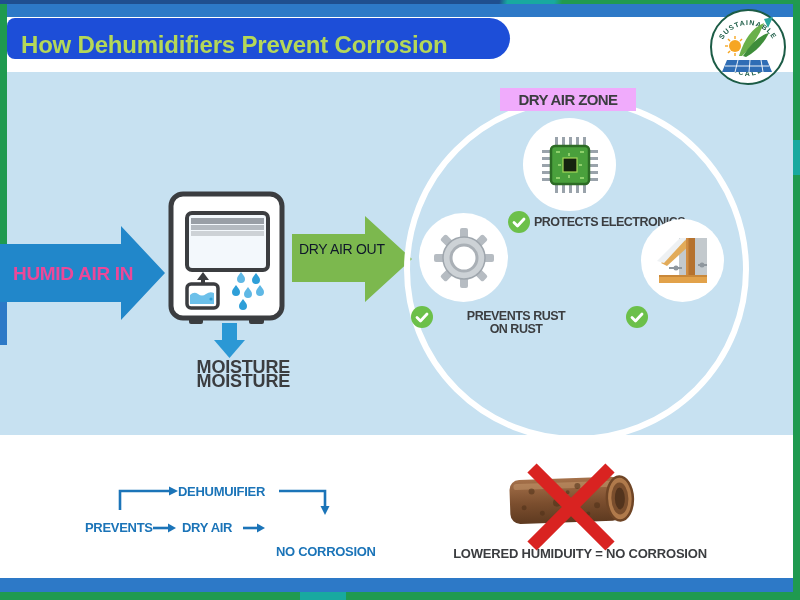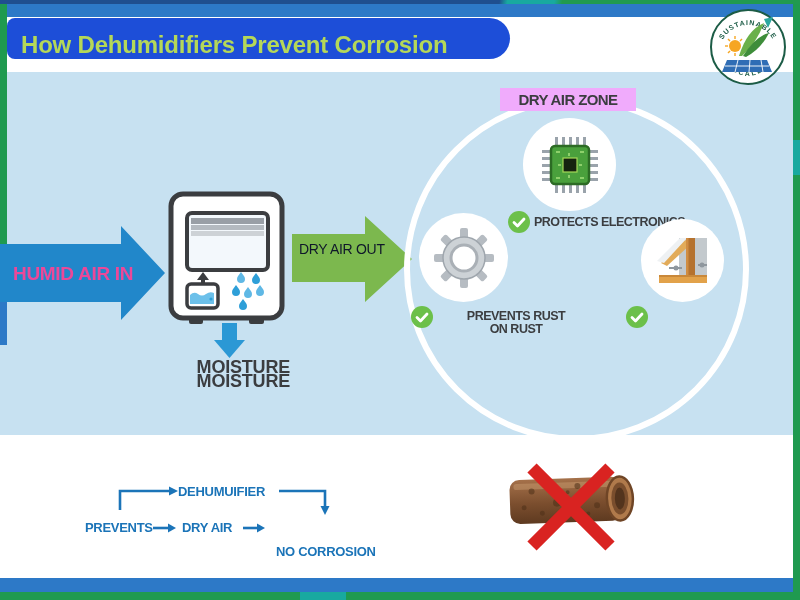--- a/index.html
+++ b/index.html
@@ -302,14 +302,15 @@
       </g>
       <ellipse cx="118" cy="42" rx="13" ry="22" fill="#b07a4b" stroke="#6f4526" stroke-width="2.5"></ellipse>
       <ellipse cx="118" cy="42" rx="8.5" ry="16" fill="#7a4e2d"></ellipse>
       <ellipse cx="118" cy="42" rx="5" ry="11" fill="#53341d"></ellipse>
     </g>
     <g stroke="#d92321" stroke-width="13">
       <line x1="30" y1="10" x2="108" y2="88"></line>
       <line x1="108" y1="10" x2="30" y2="88"></line>
     </g>
   </svg>
+  <div class="abs caption label-dark">LOWERED HUMIDUITY = NO CORROSION</div>
 
 </div>
 
 </body></html>

